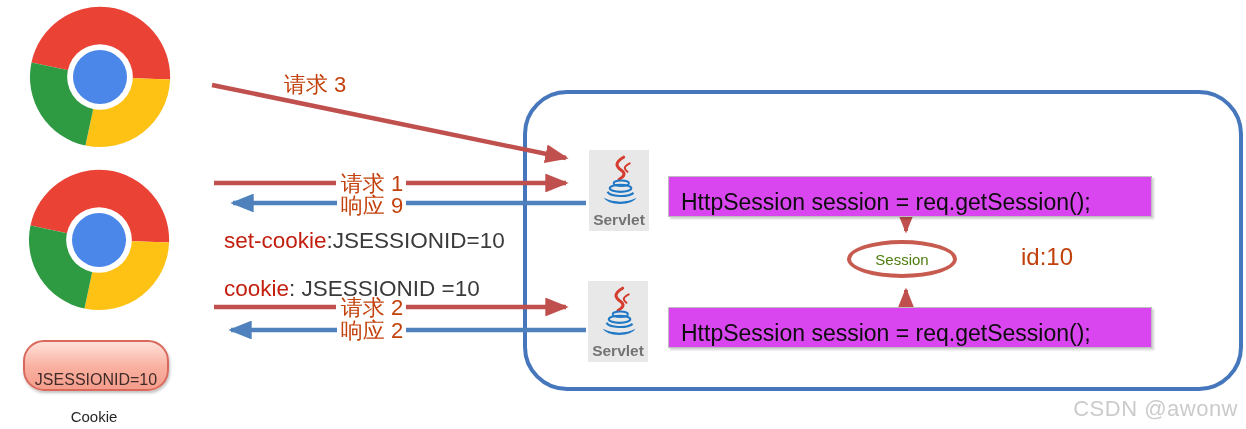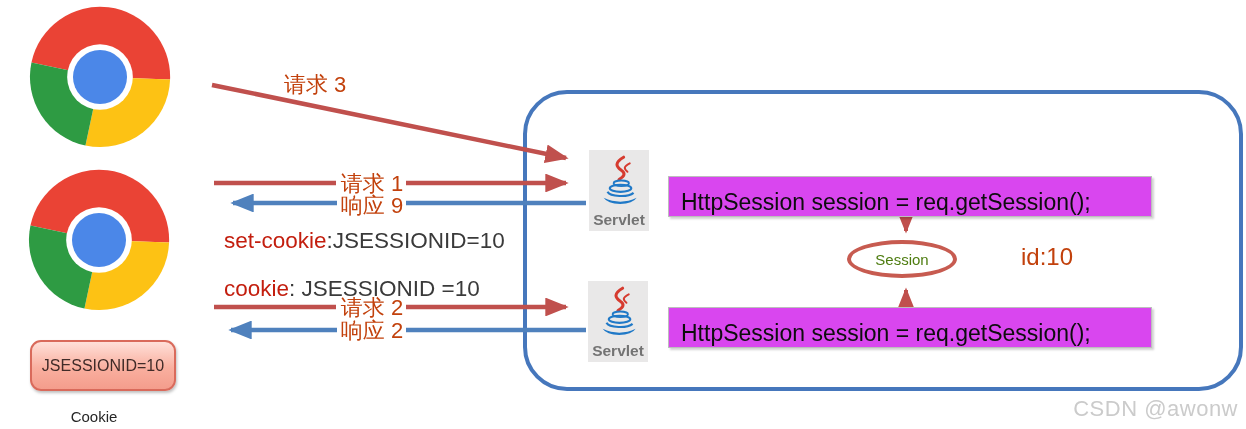--- a/index.html
+++ b/index.html
@@ -12,25 +12,25 @@
   .server-box{
     left:523px;top:90px;width:712px;height:293px;
     border:4.5px solid #4677BC;border-radius:44px;background:transparent;
   }
   
   .chrome{width:146px;height:146px;}
   .chrome-1{left:27px;top:4px;}
   .chrome-2{left:26px;top:167px;}
   
   .cookie-box{
-    left:30px;top:340px;width:142px;height:47px;
-    border:2px solid #D96A5B;border-radius:11px;
+    left:23px;top:340px;width:142px;height:47px;
+    border:2px solid #D96A5B;border-radius:21px;
     background:linear-gradient(#FFE0D9,#F9AF9F 55%,#F49D8C);
     box-shadow:1px 2px 3px rgba(0,0,0,.25);
-    display:flex;align-items:center;justify-content:center;
+    display:flex;align-items:flex-end;justify-content:center;
     font-size:16px;color:#402b28;
   }
   .cookie-label{left:23px;top:408px;width:142px;text-align:center;font-size:15px;color:#262626;}
   
   .flow-label{font-size:22px;color:#c2410c;white-space:nowrap;}
   .lbl-req3{left:284px;top:70px;}
   .lbl-req1{left:336px;top:169px;width:72px;text-align:center;}
   .lbl-resp1{left:336px;top:191px;width:72px;text-align:center;}
   .lbl-req2{left:336px;top:293px;width:72px;text-align:center;}
   .lbl-resp2{left:336px;top:316px;width:72px;text-align:center;}

